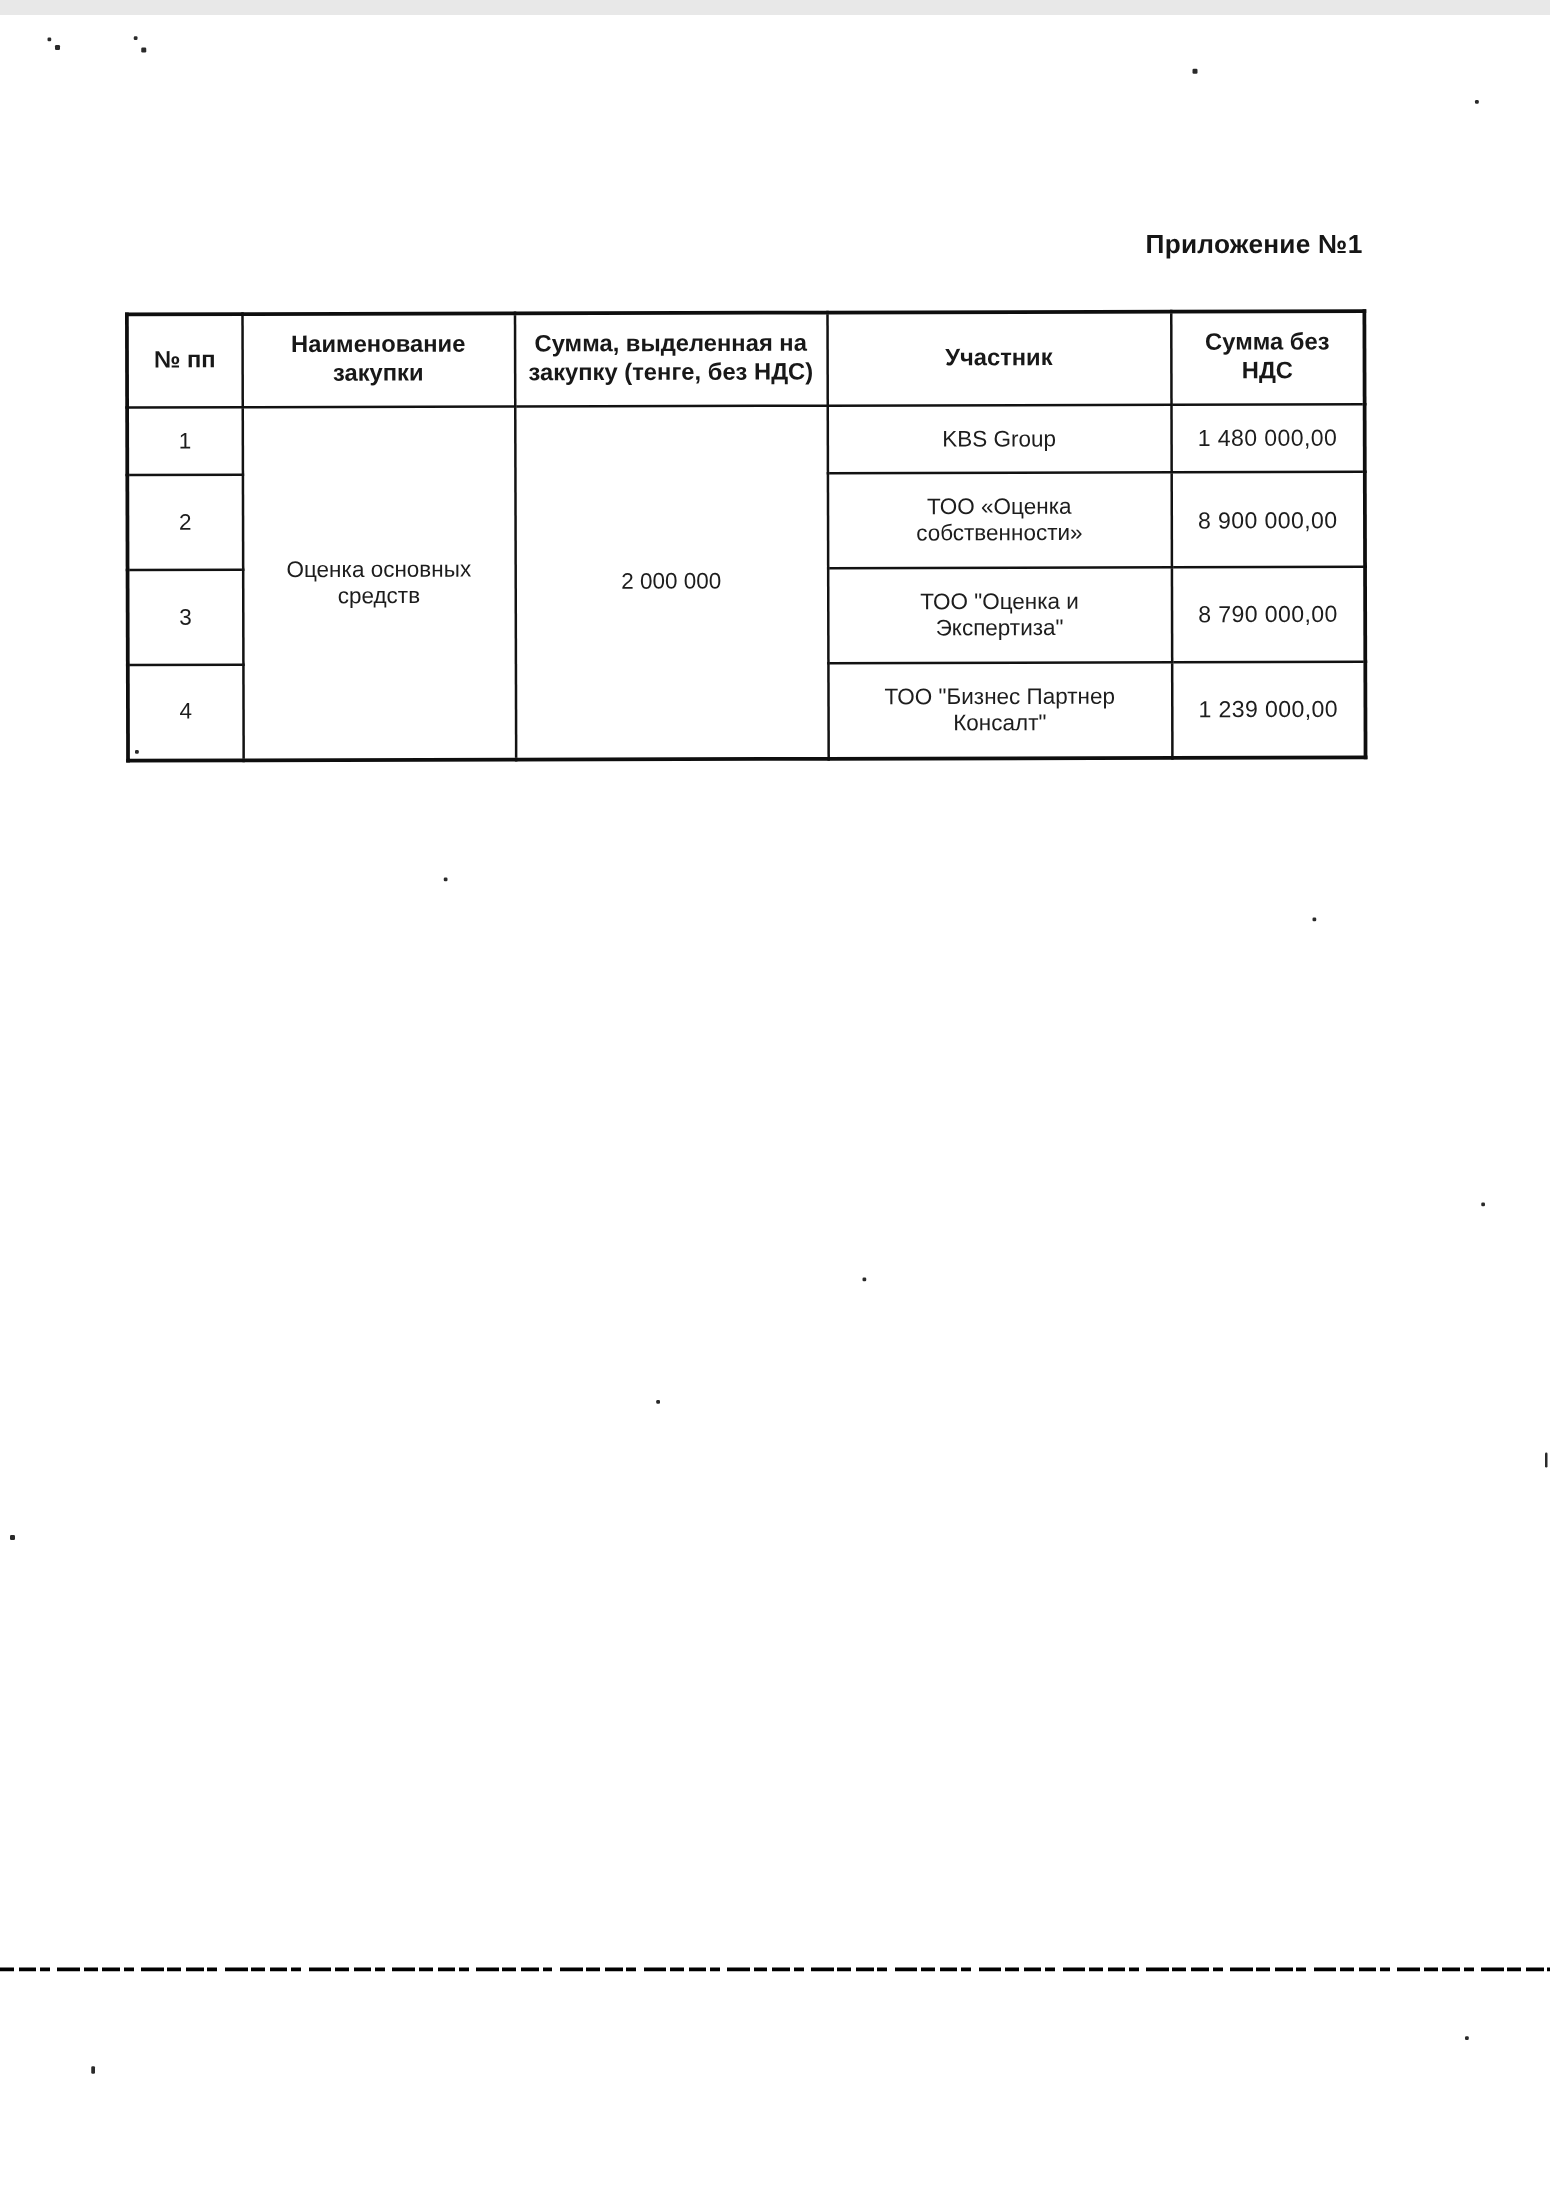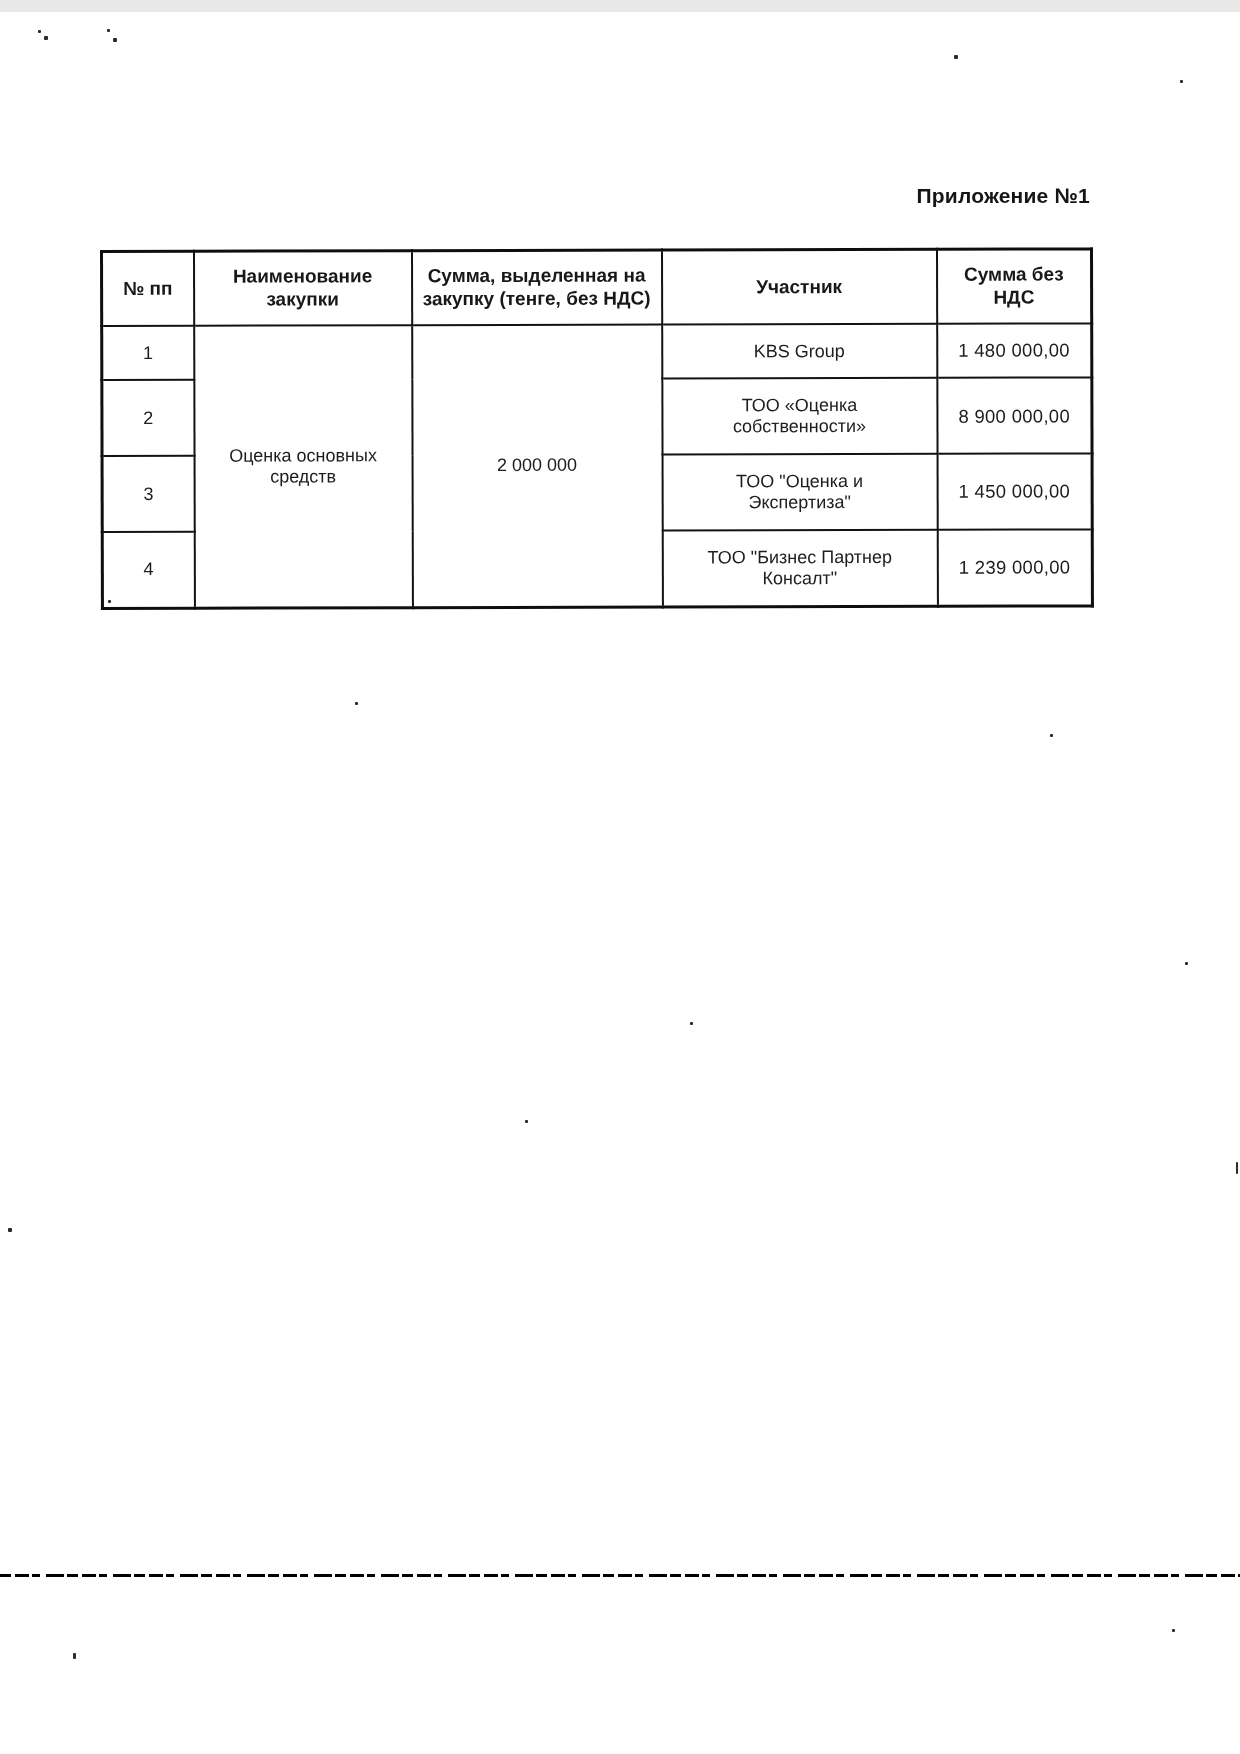--- a/index.html
+++ b/index.html
@@ -120,21 +120,21 @@
         <td class="cell cell-price">1 480 000,00</td>
       </tr>
       <tr>
         <td class="cell">2</td>
         <td class="cell cell-participant">ТОО «Оценка собственности»</td>
         <td class="cell cell-price">8 900 000,00</td>
       </tr>
       <tr>
         <td class="cell">3</td>
         <td class="cell cell-participant">ТОО "Оценка и Экспертиза"</td>
-        <td class="cell cell-price">1 450 000,00</td>
+        <td class="cell cell-price">8 790 000,00</td>
       </tr>
       <tr>
         <td class="cell">4</td>
         <td class="cell cell-participant">ТОО "Бизнес Партнер Консалт"</td>
         <td class="cell cell-price">1 239 000,00</td>
       </tr>
     </tbody>
   </table>
 
   <div class="perforation-line"></div>

